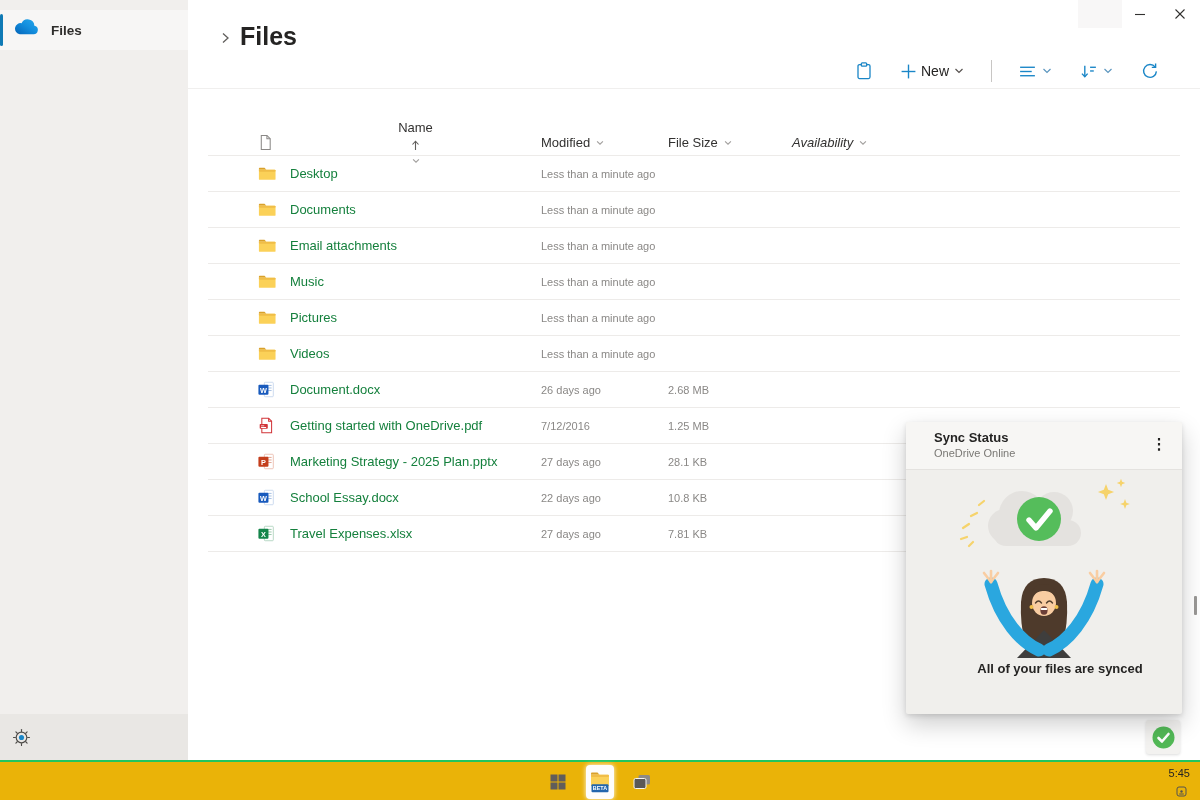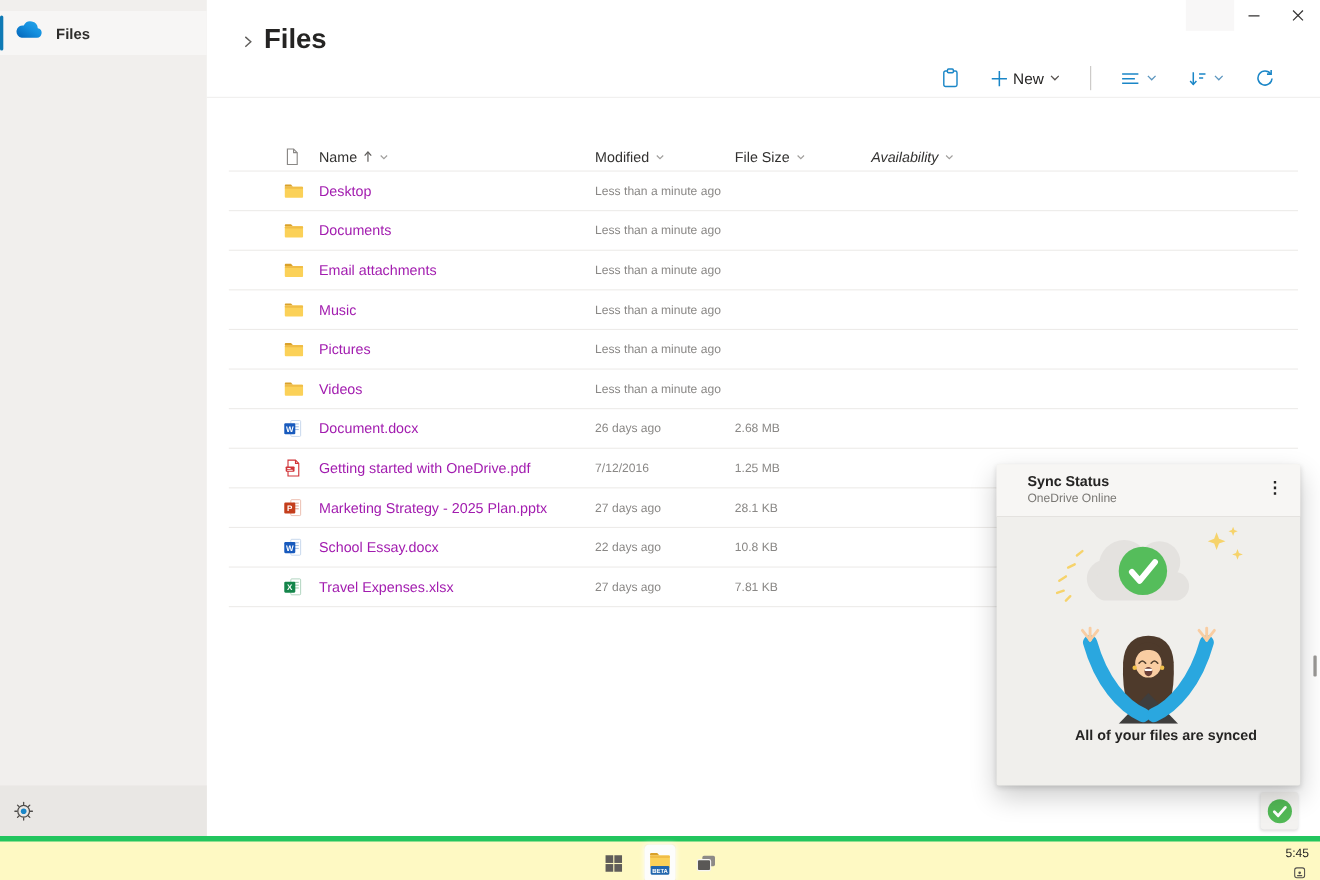--- a/index.html
+++ b/index.html
@@ -28,44 +28,44 @@
   
   .toolbar { position:absolute; top:57px; right:40px; height:28px; display:flex; align-items:center; gap:26px; }
   .tb-btn { display:flex; align-items:center; gap:4px; background:none; border:none; cursor:pointer; padding:0; }
   .tb-btn .lbl { font-size:14px; color:#252423; }
   .tb-divider { width:1px; height:22px; background:#c8c6c4; }
   
   .ftable { position:absolute; left:208px; top:130px; width:972px; }
   .thead { display:flex; align-items:center; height:26px; padding-left:50px; border-bottom:1px solid #edebe9; }
   .thead .hcell { display:flex; align-items:center; gap:5px; font-size:13px; color:#323130; cursor:pointer; }
   .col-icon { width:32px; display:flex; align-items:center; }
-  .col-name { width:251px; }
+  .col-name { width:251px;flex-direction:column; }
   .col-mod  { width:127px; }
   .col-size { width:124px; }
   .col-avail{ flex:1;font-style:italic; }
   .trow { display:flex; align-items:center; height:36px; padding-left:50px; border-bottom:1px solid #edebe9; cursor:pointer; }
-  .trow .cell-name { width:251px; font-size:13px; color:#a21caf; white-space:nowrap; overflow:hidden; }
+  .trow .cell-name { width:251px; font-size:13px; color:#15803d; white-space:nowrap; overflow:hidden; }
   .trow .cell-mod  { width:127px; font-size:11px; color:#8a8886; }
   .trow .cell-size { width:124px; font-size:11px; color:#8a8886; }
   .trow .cell-avail{ flex:1; font-size:11px; color:#8a8886; }
   
   .sync-popup { position:absolute; left:906px; top:422px; width:276px; height:292px; background:#f0efec; border-radius:2px; box-shadow:0 10px 24px rgba(0,0,0,.20), 0 2px 5px rgba(0,0,0,.12); z-index:6; }
   .popup-head { position:relative; height:48px; background:#f7f6f4; border-bottom:1px solid #e4e2df; padding:8px 28px; border-radius:2px 2px 0 0; }
   .popup-title { font-size:13px; font-weight:700; color:#252423; }
   .popup-sub { font-size:11px; color:#7a7874; margin-top:2px; }
   .popup-menu { position:absolute; right:12px; top:8px; width:22px; height:26px; border:none; background:none; font-size:15px; font-weight:700; color:#252423; cursor:pointer; line-height:13px; }
   .popup-body { text-align:center; }
   .popup-body svg { display:block; margin:0 auto; }
   .cloud-art { margin-top:6px !important; }
   .popup-msg { font-size:13px; font-weight:700; color:#252423; margin-top:3px;margin-left:32px; }
   
   .tray-check { position:absolute; left:1146px; top:720px; width:34px; height:34px; background:#f3f2f0; border-radius:3px; display:flex; align-items:center; justify-content:center; box-shadow:0 1px 3px rgba(0,0,0,.14); border:none; cursor:pointer; }
   .cursor-mark { position:absolute; left:1194px; top:596px; width:3px; height:19px; background:#9a9896; border-radius:1px; }
   
-  .taskbar { position:absolute; left:0; top:760px; width:1200px; height:40px; background:#fef9c3; border-top:5px solid #22c55e; }
+  .taskbar { position:absolute; left:0; top:760px; width:1200px; height:40px; background:#eab308; border-top:2px solid #22c55e; }
   .tb-center { position:absolute; left:0; top:0; width:100%; height:40px; display:flex; align-items:center; justify-content:center; gap:14px; }
   .task-icon { width:28px; height:34px; display:flex; align-items:center; justify-content:center; background:none; border:none; cursor:pointer; border-radius:4px; }
   .task-icon.active { background:#fdfdfc; box-shadow:0 0 5px rgba(255,255,255,.95), 0 0 1px rgba(0,0,0,.06); }
   .tb-clock { position:absolute; right:10px; top:5px; font-size:11px; color:#252423; }
   .tb-tray-icon { position:absolute; right:13px; top:21px; }
 </style>
 </head>
 <body>
 
 <div id="screen">

